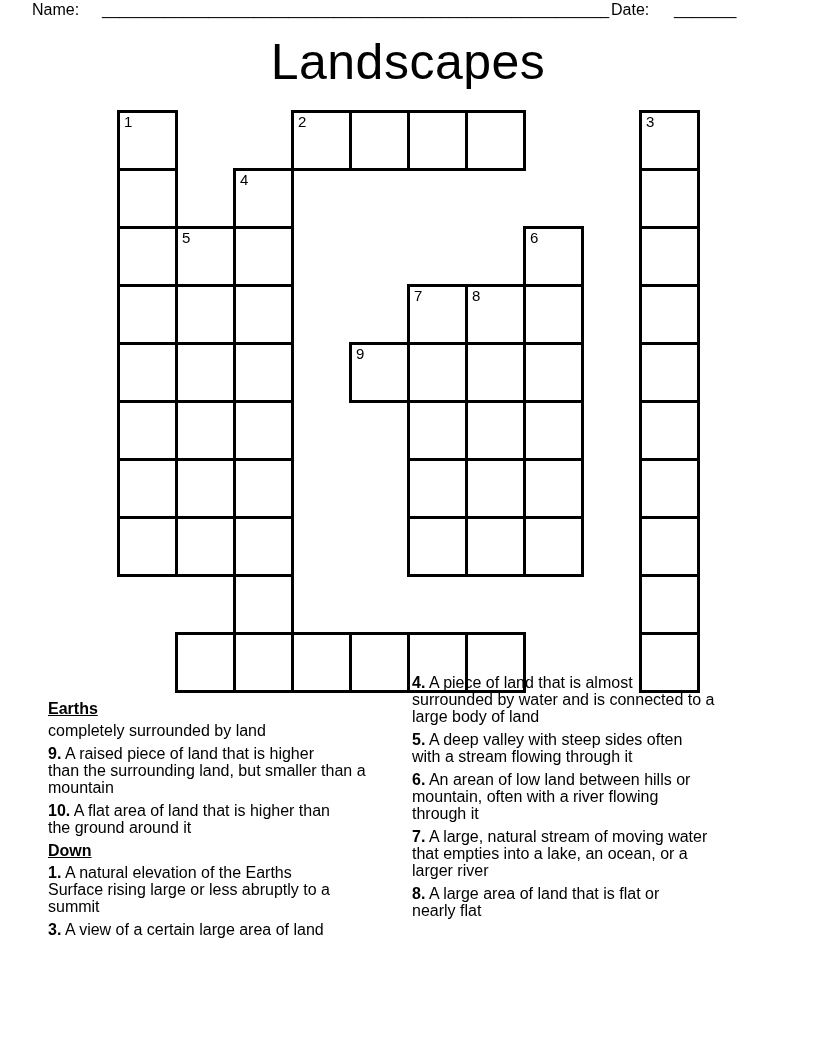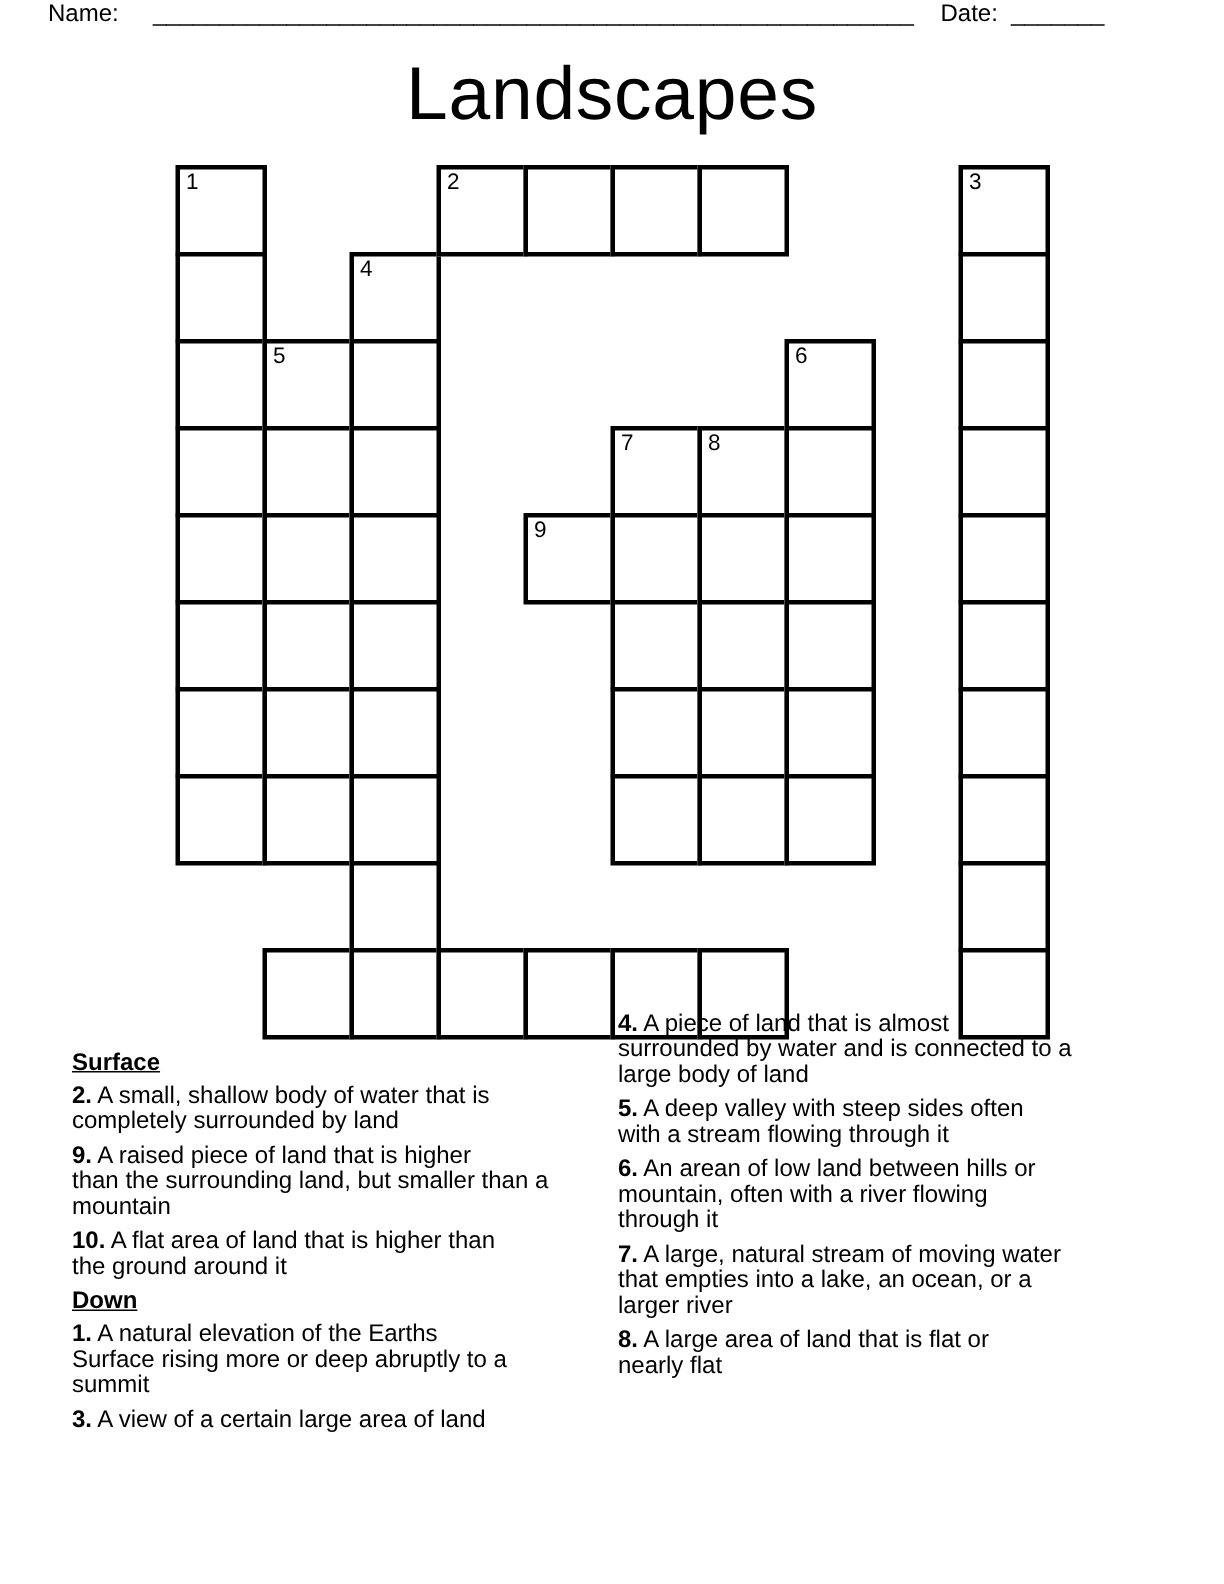--- a/index.html
+++ b/index.html
@@ -9,21 +9,21 @@
     background: #ffffff;
     color: #000000;
     font-family: "Liberation Sans", "DejaVu Sans", sans-serif;
     overflow: hidden;
   }
   .abs { position: absolute; }
   
   .hdr-text { font-size: 16px; line-height: 19px; white-space: nowrap; }
   #name-label { left: 32px; top: 0; }
   #name-blank { left: 102px; top: 0; letter-spacing: 0; }
-  #date-label { left: 627px; top: 0; }
+  #date-label { left: 611px; top: 0; }
   #date-blank { left: 674px; top: 0; }
   
   #title {
     left: 0; top: 33px; width: 816px;
     text-align: center;
     font-size: 50px; line-height: 58px;
     letter-spacing: 0.5px;
     font-weight: 500;
   }
   
@@ -138,41 +138,40 @@
     <div class="cell" style="left: 522px; top: 174px;"></div>
     <div class="cell" style="left: 522px; top: 232px;"></div>
     <div class="cell" style="left: 522px; top: 290px;"></div>
     <div class="cell" style="left: 522px; top: 348px;"></div>
     <div class="cell" style="left: 522px; top: 406px;"></div>
     <div class="cell" style="left: 522px; top: 464px;"></div>
     <div class="cell" style="left: 522px; top: 522px;"></div>
   </div>
 
 <div class="abs clue-col" id="clues-left">
-  <div class="clue-heading">Surface</div>
+  <div class="clue-heading">Earths</div>
   <div id="across-clues">
       <div class="clue">
-        <div class="clue-line"><b>2.</b> A small, shallow body of water that is</div>
         <div class="clue-line">completely surrounded by land</div>
       </div>
       <div class="clue">
         <div class="clue-line"><b>9.</b> A raised piece of land that is higher</div>
         <div class="clue-line">than the surrounding land, but smaller than a</div>
         <div class="clue-line">mountain</div>
       </div>
       <div class="clue">
         <div class="clue-line"><b>10.</b> A flat area of land that is higher than</div>
         <div class="clue-line">the ground around it</div>
       </div>
     </div>
   <div class="clue-heading">Down</div>
   <div id="down-clues-left">
       <div class="clue">
         <div class="clue-line"><b>1.</b> A natural elevation of the Earths</div>
-        <div class="clue-line">Surface rising more or deep abruptly to a</div>
+        <div class="clue-line">Surface rising large or less abruptly to a</div>
         <div class="clue-line">summit</div>
       </div>
       <div class="clue">
         <div class="clue-line"><b>3.</b> A view of a certain large area of land</div>
       </div>
     </div>
 </div>
 <div class="abs clue-col" id="clues-right">
   <div id="down-clues-right">
       <div class="clue">

